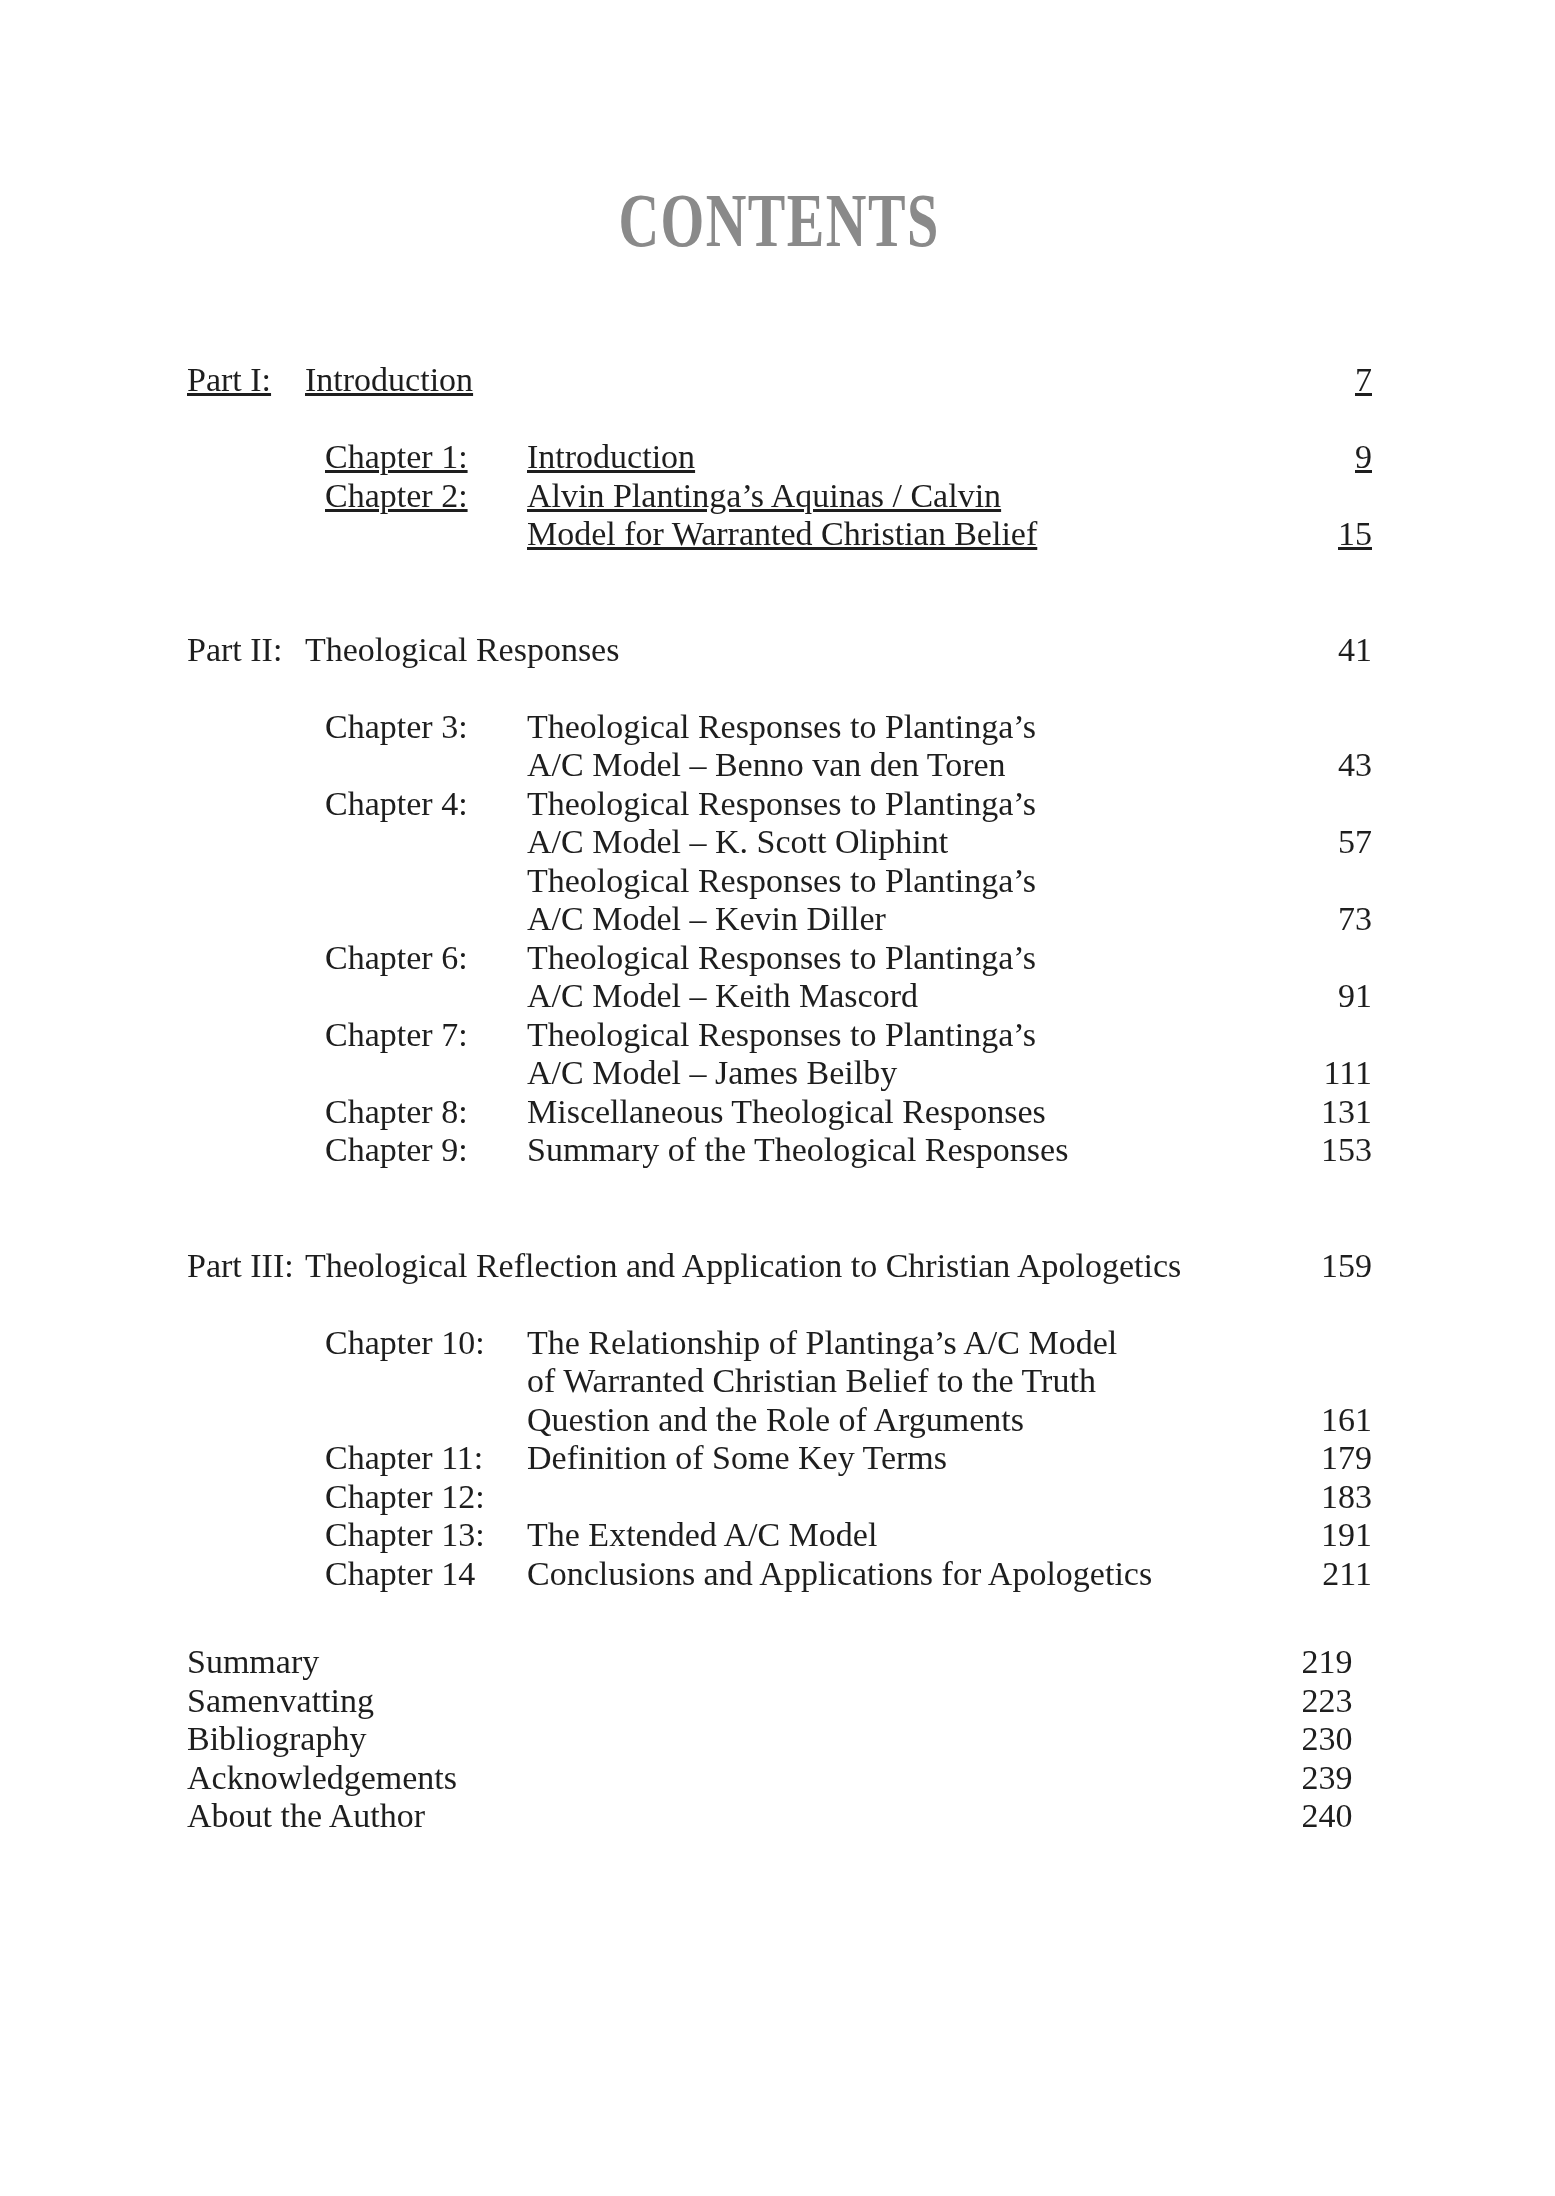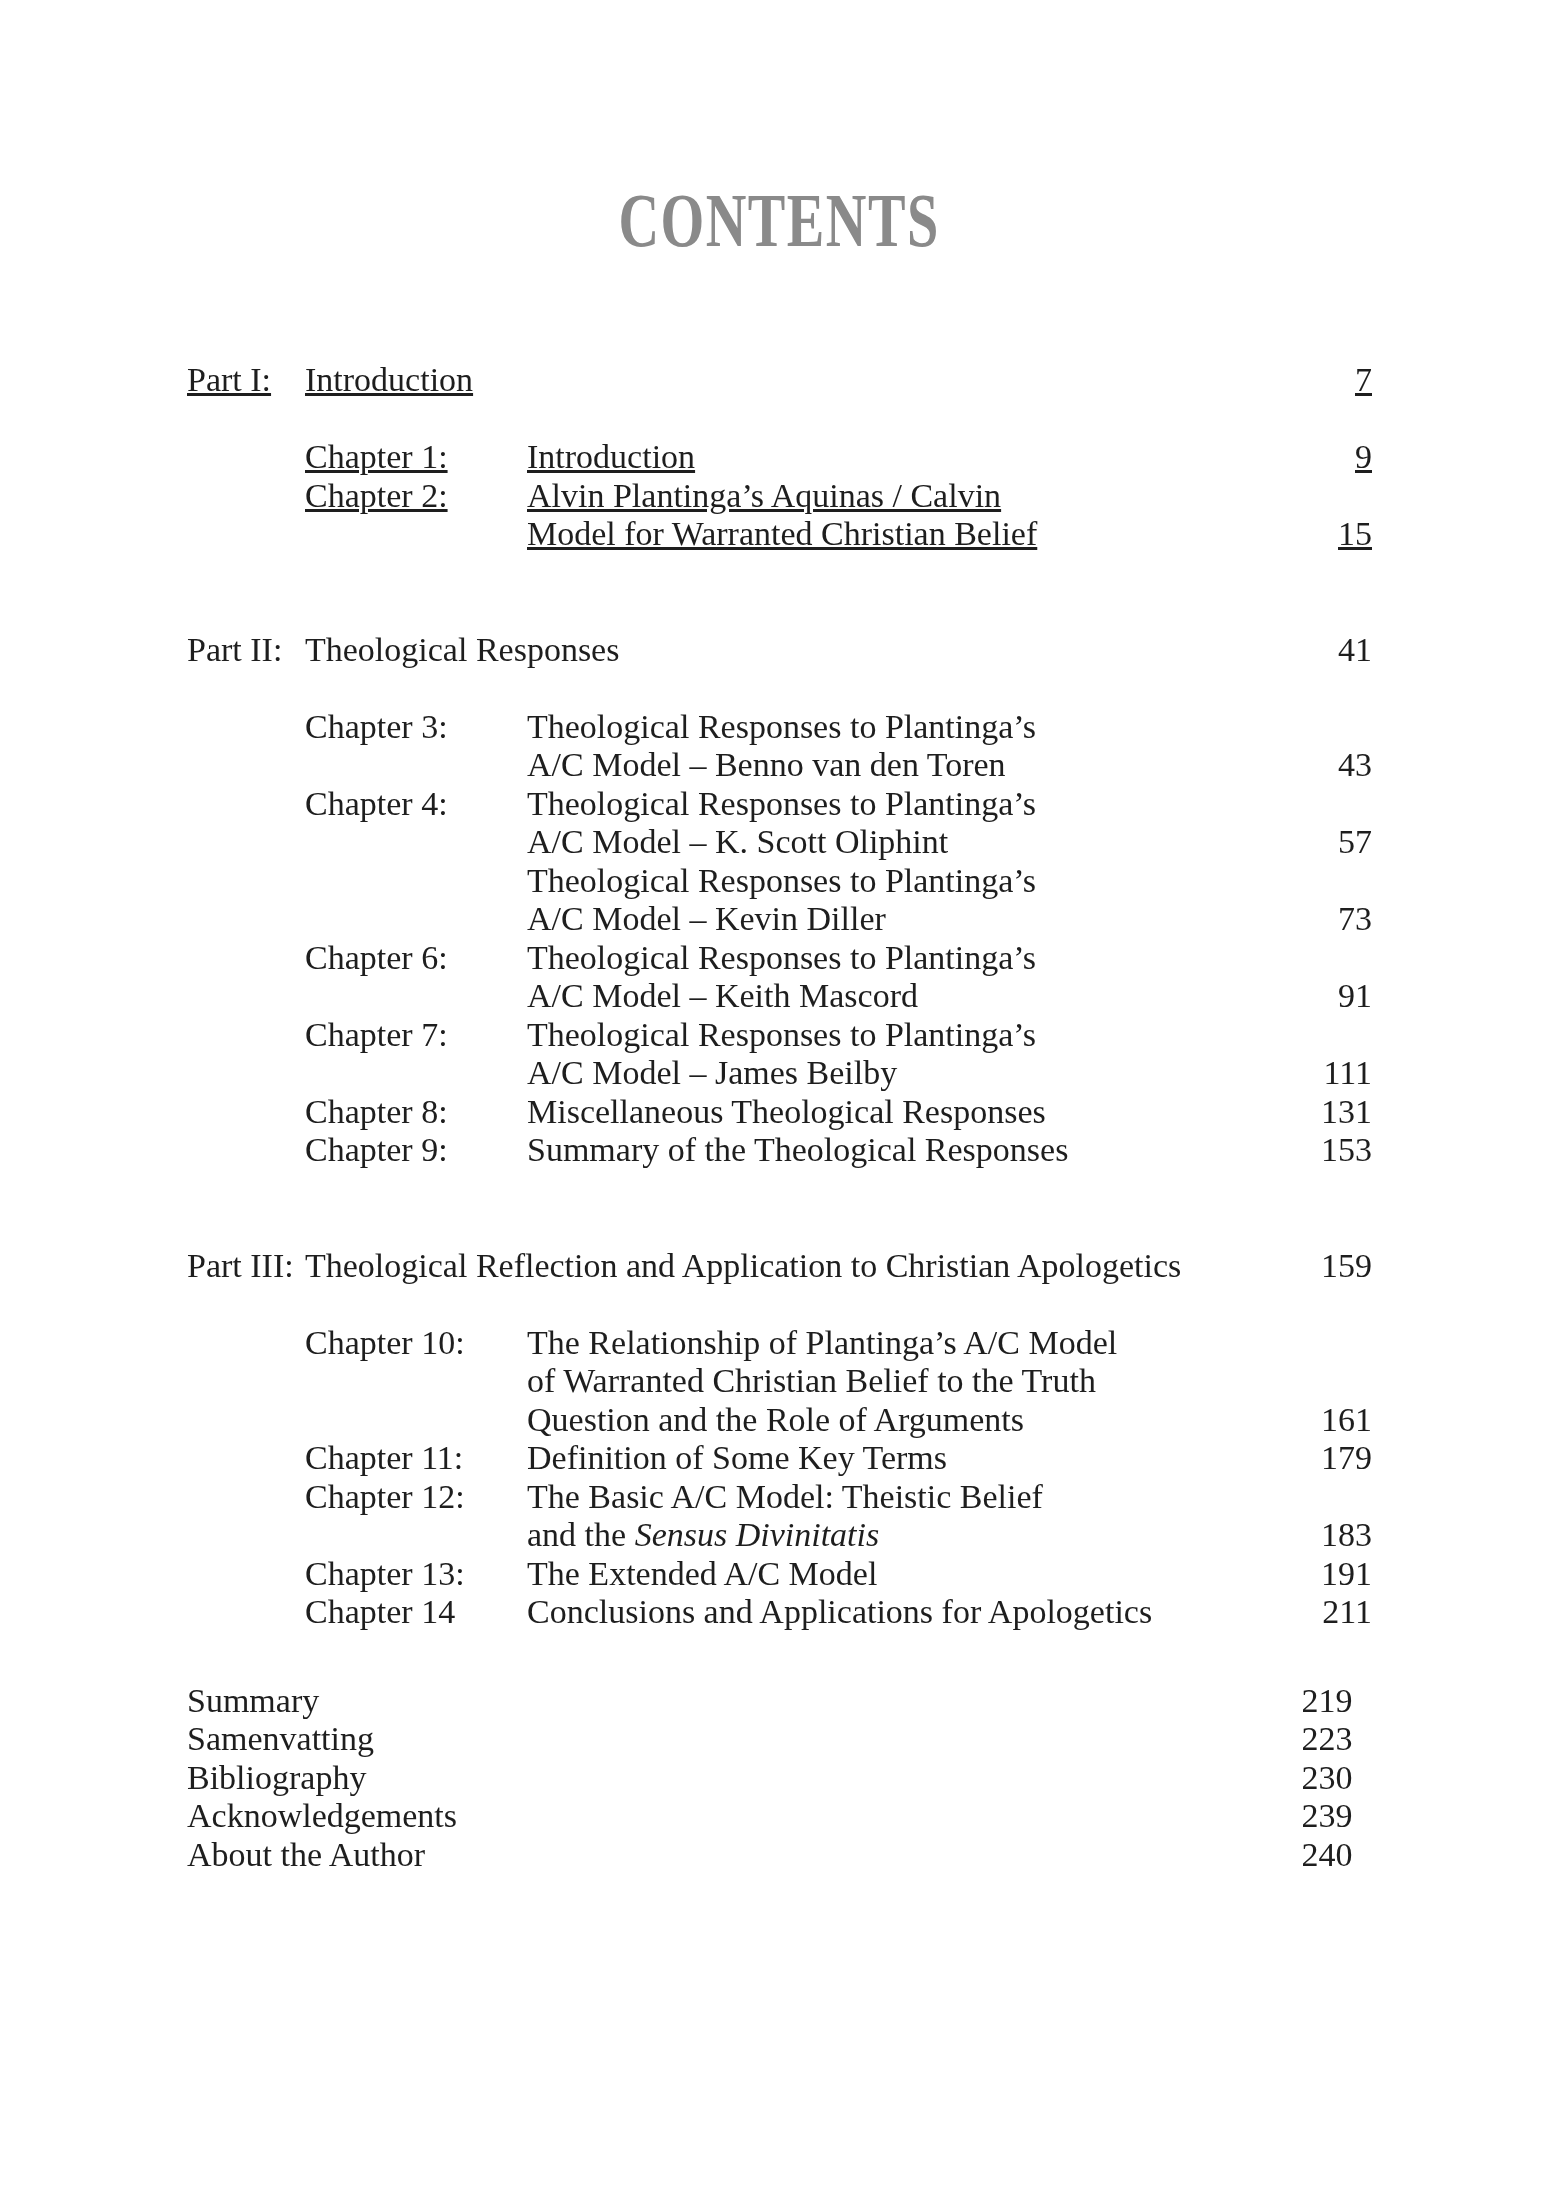--- a/index.html
+++ b/index.html
@@ -38,21 +38,21 @@
   .section { margin-top: 77px; }
   .section.first { margin-top: 103px; text-decoration: underline; }
   .row {
     display: grid;
     grid-template-columns: 118px 222px 1fr 90px;
     font-size: 34px;
     line-height: 38.5px;
   }
   .part-label { grid-column: 1; white-space: nowrap; }
   .part-title { grid-column: 2 / 4; white-space: nowrap; }
-  .chapter-label { grid-column: 2; white-space: nowrap; }
+  .chapter-label { grid-column: 2; white-space: nowrap; margin-left: 20px; }
   .chapter-title { grid-column: 3; }
   .title-line { white-space: nowrap; }
   .italic { font-style: italic; }
   .page-num {
     grid-column: 4;
     text-align: right;
     align-self: end;
     white-space: nowrap;
   }
   .chapters { margin-top: 38.5px; }
@@ -177,24 +177,20 @@
           </div>
           <div class="row">
             <span class="chapter-label">Chapter 11:</span>
             <div class="chapter-title">
               <div class="title-line"><span class="">Definition of Some Key Terms</span></div>
             </div>
             <span class="page-num">179</span>
           </div>
           <div class="row">
             <span class="chapter-label">Chapter 12:</span>
-            <div class="chapter-title">
-              <div class="title-line"><span class="">The Basic A/C Model: Theistic Belief</span></div>
-              <div class="title-line"><span class="">and the </span><span class="italic">Sensus Divinitatis</span></div>
-            </div>
             <span class="page-num">183</span>
           </div>
           <div class="row">
             <span class="chapter-label">Chapter 13:</span>
             <div class="chapter-title">
               <div class="title-line"><span class="">The Extended A/C Model</span></div>
             </div>
             <span class="page-num">191</span>
           </div>
           <div class="row">

